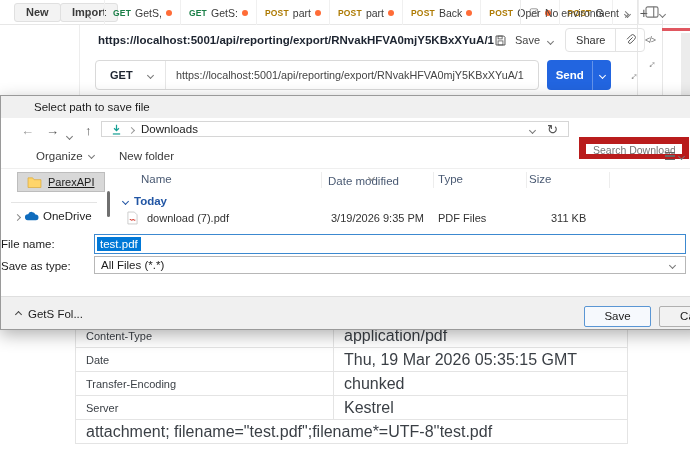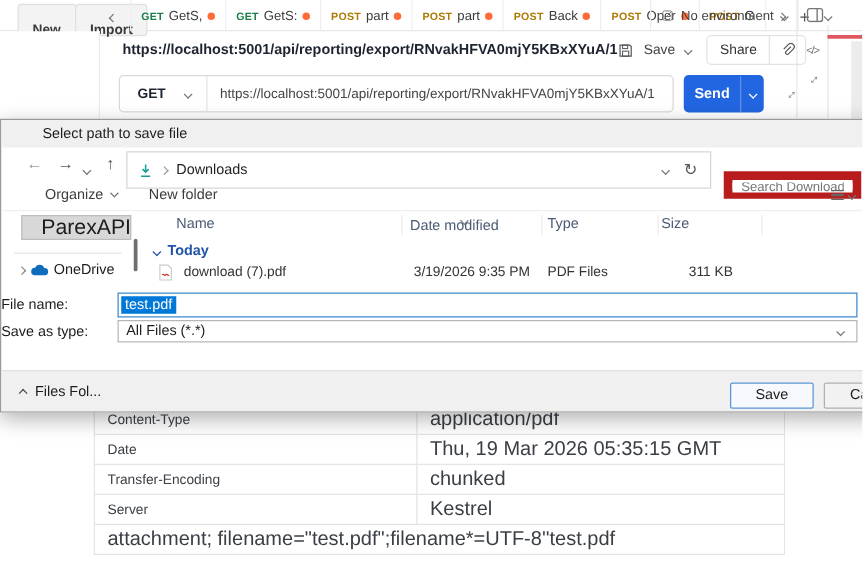--- a/index.html
+++ b/index.html
@@ -1,21 +1,21 @@
 <!DOCTYPE html>
 <html style="--c-send_blue: #2265e0; --c-selection_blue: #0078d7; --c-get_green: #1a7f47; --c-post_orange: #ad7a03; --c-unsaved_dot: #ff6c37; --c-link_blue: #2155a4; --c-accent_red: #e05760;"><head>
 <meta charset="utf-8">
 <style>
   * { margin:0; padding:0; box-sizing:border-box; }
   body { background:#fff; font-family:"Liberation Sans","DejaVu Sans",sans-serif; }
   .screen { position:relative; width:690px; height:469px; background:#fff; overflow:hidden; font-size:11px; color:#333; }
 
   
   .topbar { position:absolute; left:0; top:0; width:690px; height:25px; background:#fff; border-bottom:1px solid #e7e7e7; }
-  .tb-btn { position:absolute; top:3px; height:19px; padding:12px 11px; background:#f3f3f3; border:1px solid #e0e0e0; border-radius:3px; font-size:11px; font-weight:700; color:#3a3a3a; line-height:17px; }
+  .tb-btn { position:absolute; top:3px; height:19px; padding:0 11px; background:#f3f3f3; border:1px solid #e0e0e0; border-radius:3px; font-size:11px; font-weight:700; color:#3a3a3a; line-height:17px; }
   .tb-new { left:14px; }
   .tb-import { left:60px;text-align:right; }
   .tabscroll { position:absolute; left:88px; top:8px; }
   .tabs { position:absolute; left:104px; top:0; height:25px; display:flex; align-items:center; }
   .tab { display:flex; align-items:center; gap:4px; height:25px; padding:0 8px; border-left:1px solid #f0f0f0; white-space:nowrap; }
   .tab .m { font-size:8.5px; font-weight:700; letter-spacing:.2px; }
   .m-get { color:var(--c-get_green,#1a7f47); }
   .m-post { color:var(--c-post_orange,#ad7a03); }
   .tab .lbl { font-size:10.5px; color:#3a3a3a; }
   .dot { width:6px; height:6px; border-radius:50%; background:var(--c-unsaved_dot,#ff6c37); }
@@ -67,36 +67,36 @@
   .resp-table { position:absolute; left:75px; top:323px; width:553px; z-index:1; border:1px solid #e4e4e4; border-bottom:none; }
   .resp-row { display:flex; height:24px; border-bottom:1px solid #e4e4e4; background:#fff; }
   .resp-key { width:258px; border-right:1px solid #e4e4e4; display:flex; align-items:center; padding-left:10px; font-size:11px; color:#3a3f45; }
   .resp-val { flex:1; display:flex; align-items:center; padding-left:10px; font-size:16px; color:#3a3f45; white-space:nowrap; overflow:hidden; }
 
   
   .dialog { position:absolute; left:0; top:95px; width:706px; height:235px; background:#fff; border:1px solid #9a9a9a; box-shadow:0 5px 16px rgba(0,0,0,.3); z-index:10; overflow:hidden; }
   .dlg-title { height:22px; background:#f0f0f0; line-height:22px; padding-left:33px; font-size:11.5px; color:#1c1c1c; }
   .dlg-nav { position:absolute; left:0; top:22px; width:706px; height:28px; }
   .nav-ic { position:absolute; top:5px; font-size:13px; color:#555; }
-  .addr-box { position:absolute; left:100px; top:3px; width:468px; height:30px; border:1px solid #d6d6d6; display:flex; align-items:center; padding:0 6px 0 8px; }
+  .addr-box { position:absolute; left:100px; top:3px; width:468px; height:16px; border:1px solid #d6d6d6; display:flex; align-items:center; padding:0 6px 0 8px; }
   .addr-box .loc { margin-left:7px; font-size:11.5px; color:#222; }
   .addr-right { margin-left:auto; display:flex; align-items:center; gap:12px; padding-right:4px; }
   .refresh-ic { font-size:13px; color:#555; }
   .search-box { position:absolute; left:578px; top:3px; width:110px; height:22px; border:7px solid #b91c1c;margin-top:16px; }
   .search-box input { width:100%; height:100%; border:none; outline:none; padding:0 7px; font-size:10.5px; color:#444; font-family:inherit; }
   .search-box input::placeholder { color:#757575; }
   .dlg-toolbar { position:absolute; left:0; top:50px; width:706px; height:23px; border-bottom:1px solid #efefef; }
   .organize { position:absolute; left:35px; top:4px; font-size:11.5px; color:#3b3b3b; }
   .newfolder { position:absolute; left:118px; top:4px; font-size:11.5px; color:#3b3b3b; }
   .view-ic { position:absolute; left:664px; top:6px; display:flex; align-items:center; gap:4px; }
   .view-lines { display:flex; flex-direction:column; gap:2px; }
   .view-lines i { display:block; width:10px; height:1.4px; background:#666; }
 
   .dlg-body { position:absolute; left:0; top:73px; width:706px; height:64px; }
-  .parex-item { position:absolute; left:16px; top:3px; width:88px; height:20px; background:#d8d8d8; border:1px solid #bdbdbd; display:flex; align-items:center; gap:6px; padding-left:9px; font-size:17px; color:#1c1c1c; }
+  .parex-item { position:absolute; left:16px; top:3px; width:88px; height:20px; background:#d8d8d8; border:1px solid #bdbdbd; display:flex; align-items:center; gap:6px; padding-left:9px; font-size:11px; color:#1c1c1c;text-decoration:underline; }
   .sb-sep { position:absolute; left:10px; top:33px; width:86px; height:1px; background:#e4e4e4; }
   .onedrive { position:absolute; left:14px; top:41px; display:flex; align-items:center; gap:4px; font-size:11.5px; color:#1c1c1c; }
   .sb-thumb { position:absolute; left:106px; top:22px; width:3px; height:26px; background:#6f6f6f; border-radius:2px; }
 
   .dlg-list { position:absolute; left:110px; top:0; width:596px; height:64px; }
   .col-h { position:absolute; top:4px; font-size:11.5px; color:#4a5a73; }
   .col-sep { position:absolute; top:3px; width:1px; height:16px; background:#ededed; }
   .sort-chev { position:absolute; left:258px; top:1px; }
   .group-row { position:absolute; left:12px; top:26px; display:flex; align-items:center; gap:6px; }
   .group-lbl { font-size:11.5px; font-weight:700; color:var(--c-link_blue,#2155a4); }
@@ -353,20 +353,20 @@
       <span class="fn-label">Save as type:</span>
       <div class="fat-combo">
         <span>All Files (*.*)</span>
         <span class="chev s"></span>
       </div>
     </div>
 
     <div class="dlg-footer">
       <span class="hidefolders">
         <span class="chev up s"></span>
-        <span>Files Fol...</span>
+        <span>GetS Fol...</span>
       </span>
       <div class="dlg-btn btn-save">Save</div>
       <div class="dlg-btn btn-cancel">Cancel</div>
     </div>
   </div>
 
 </div>
 
 </body></html>

